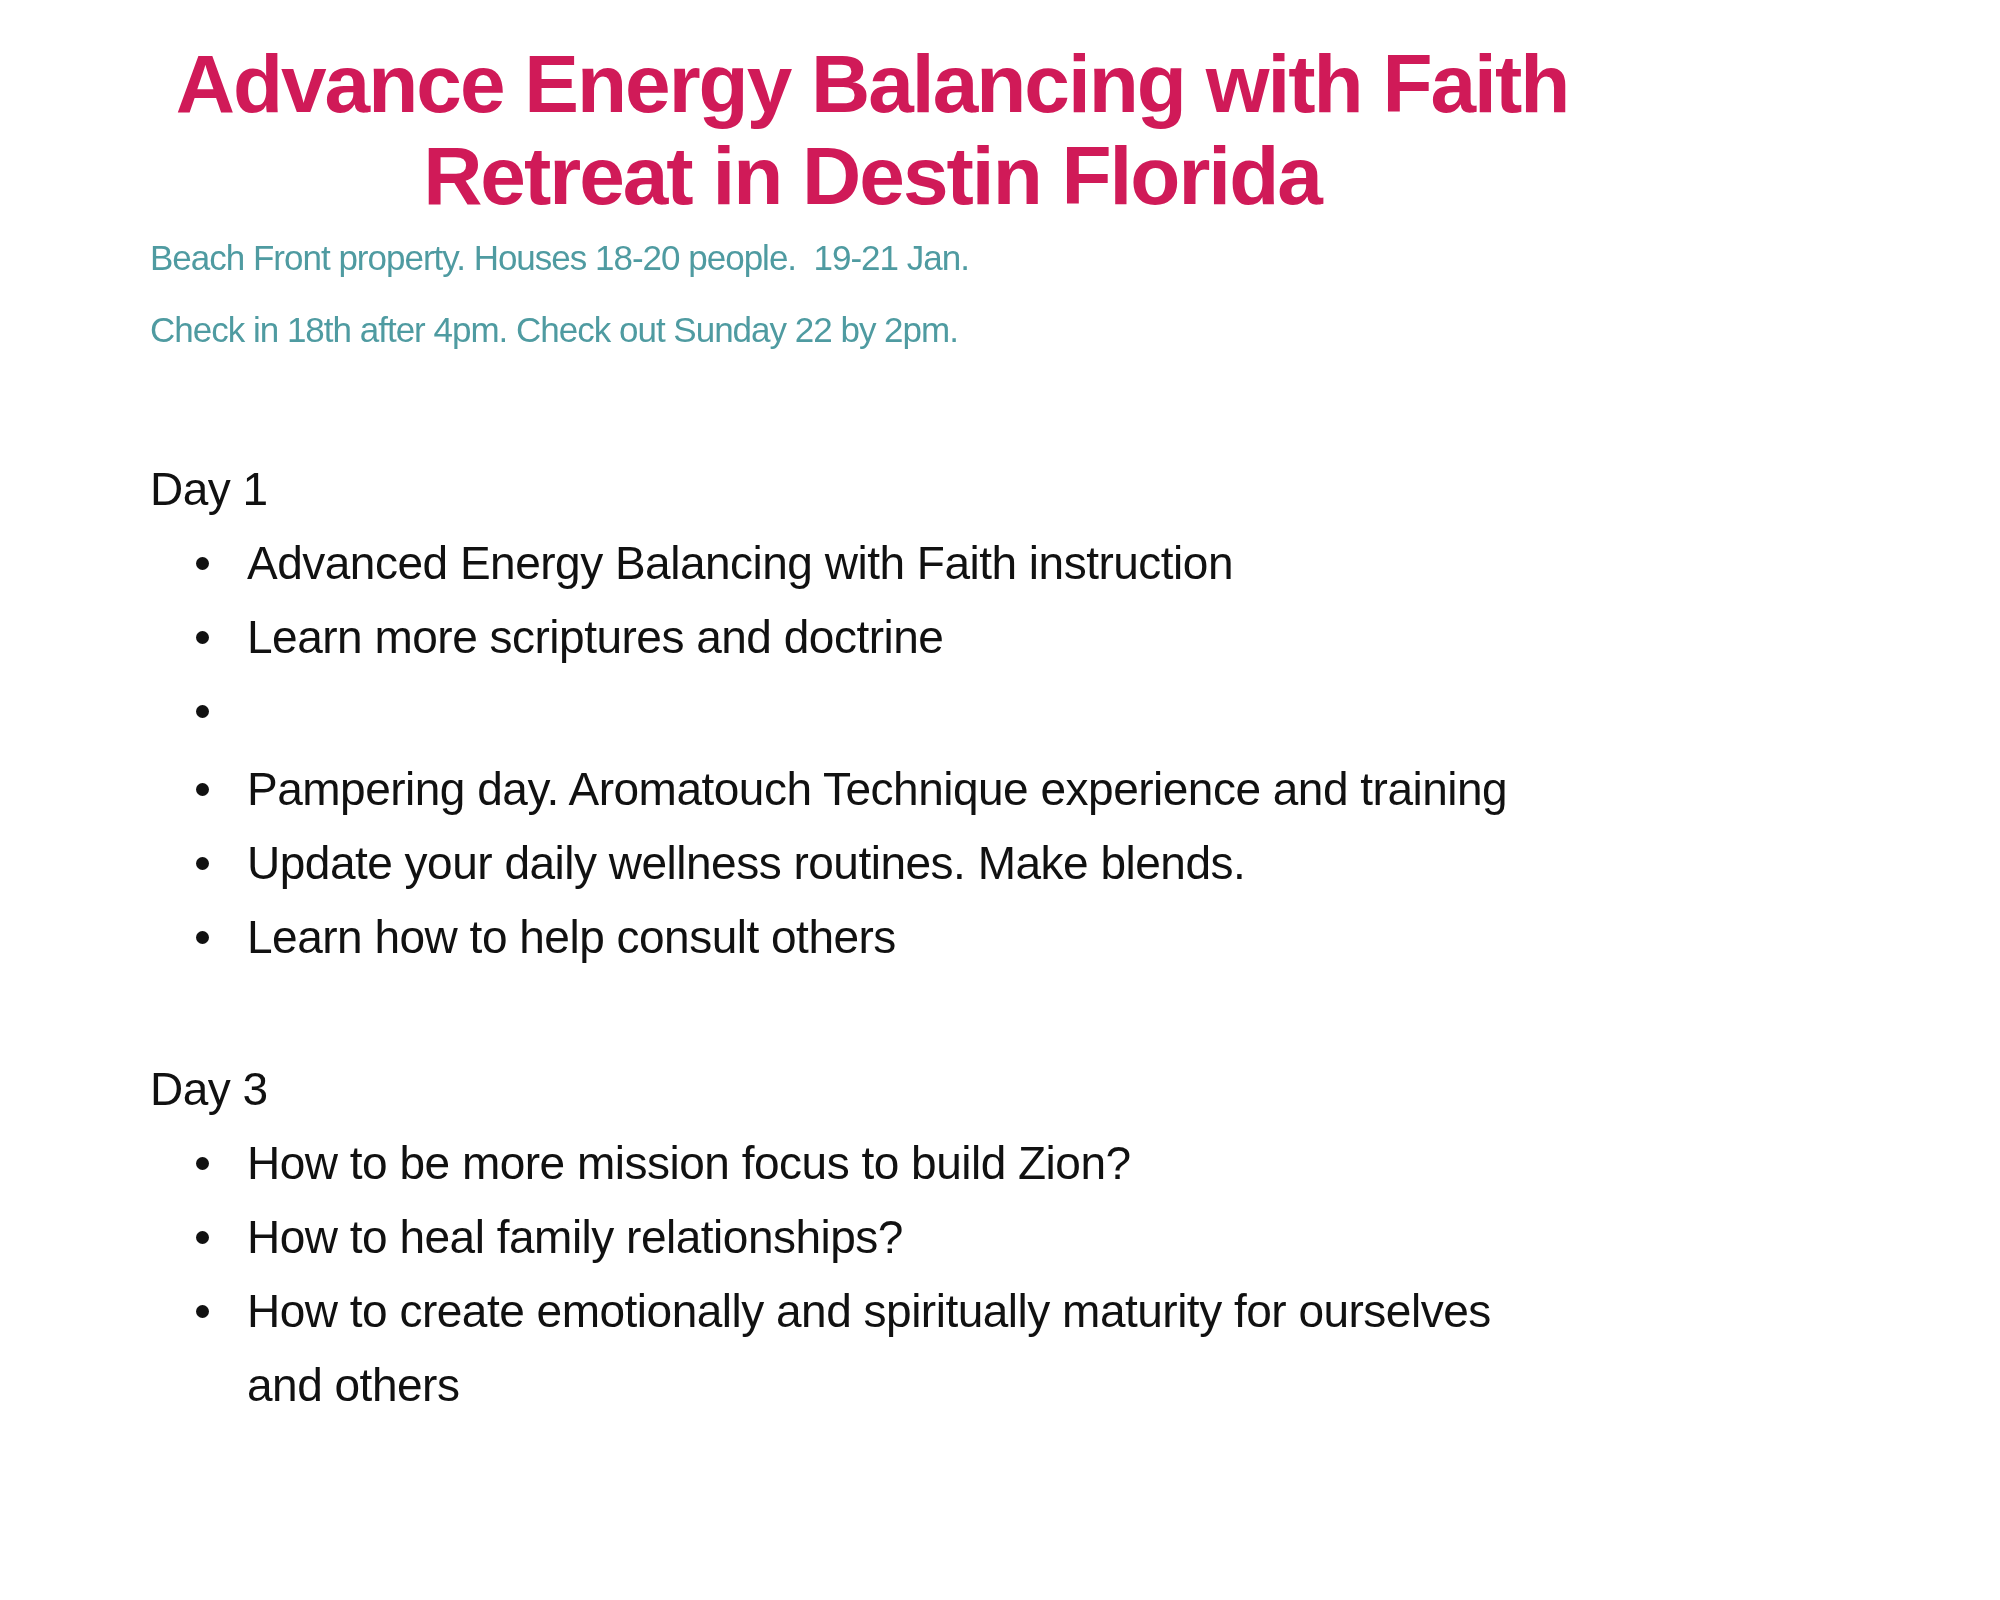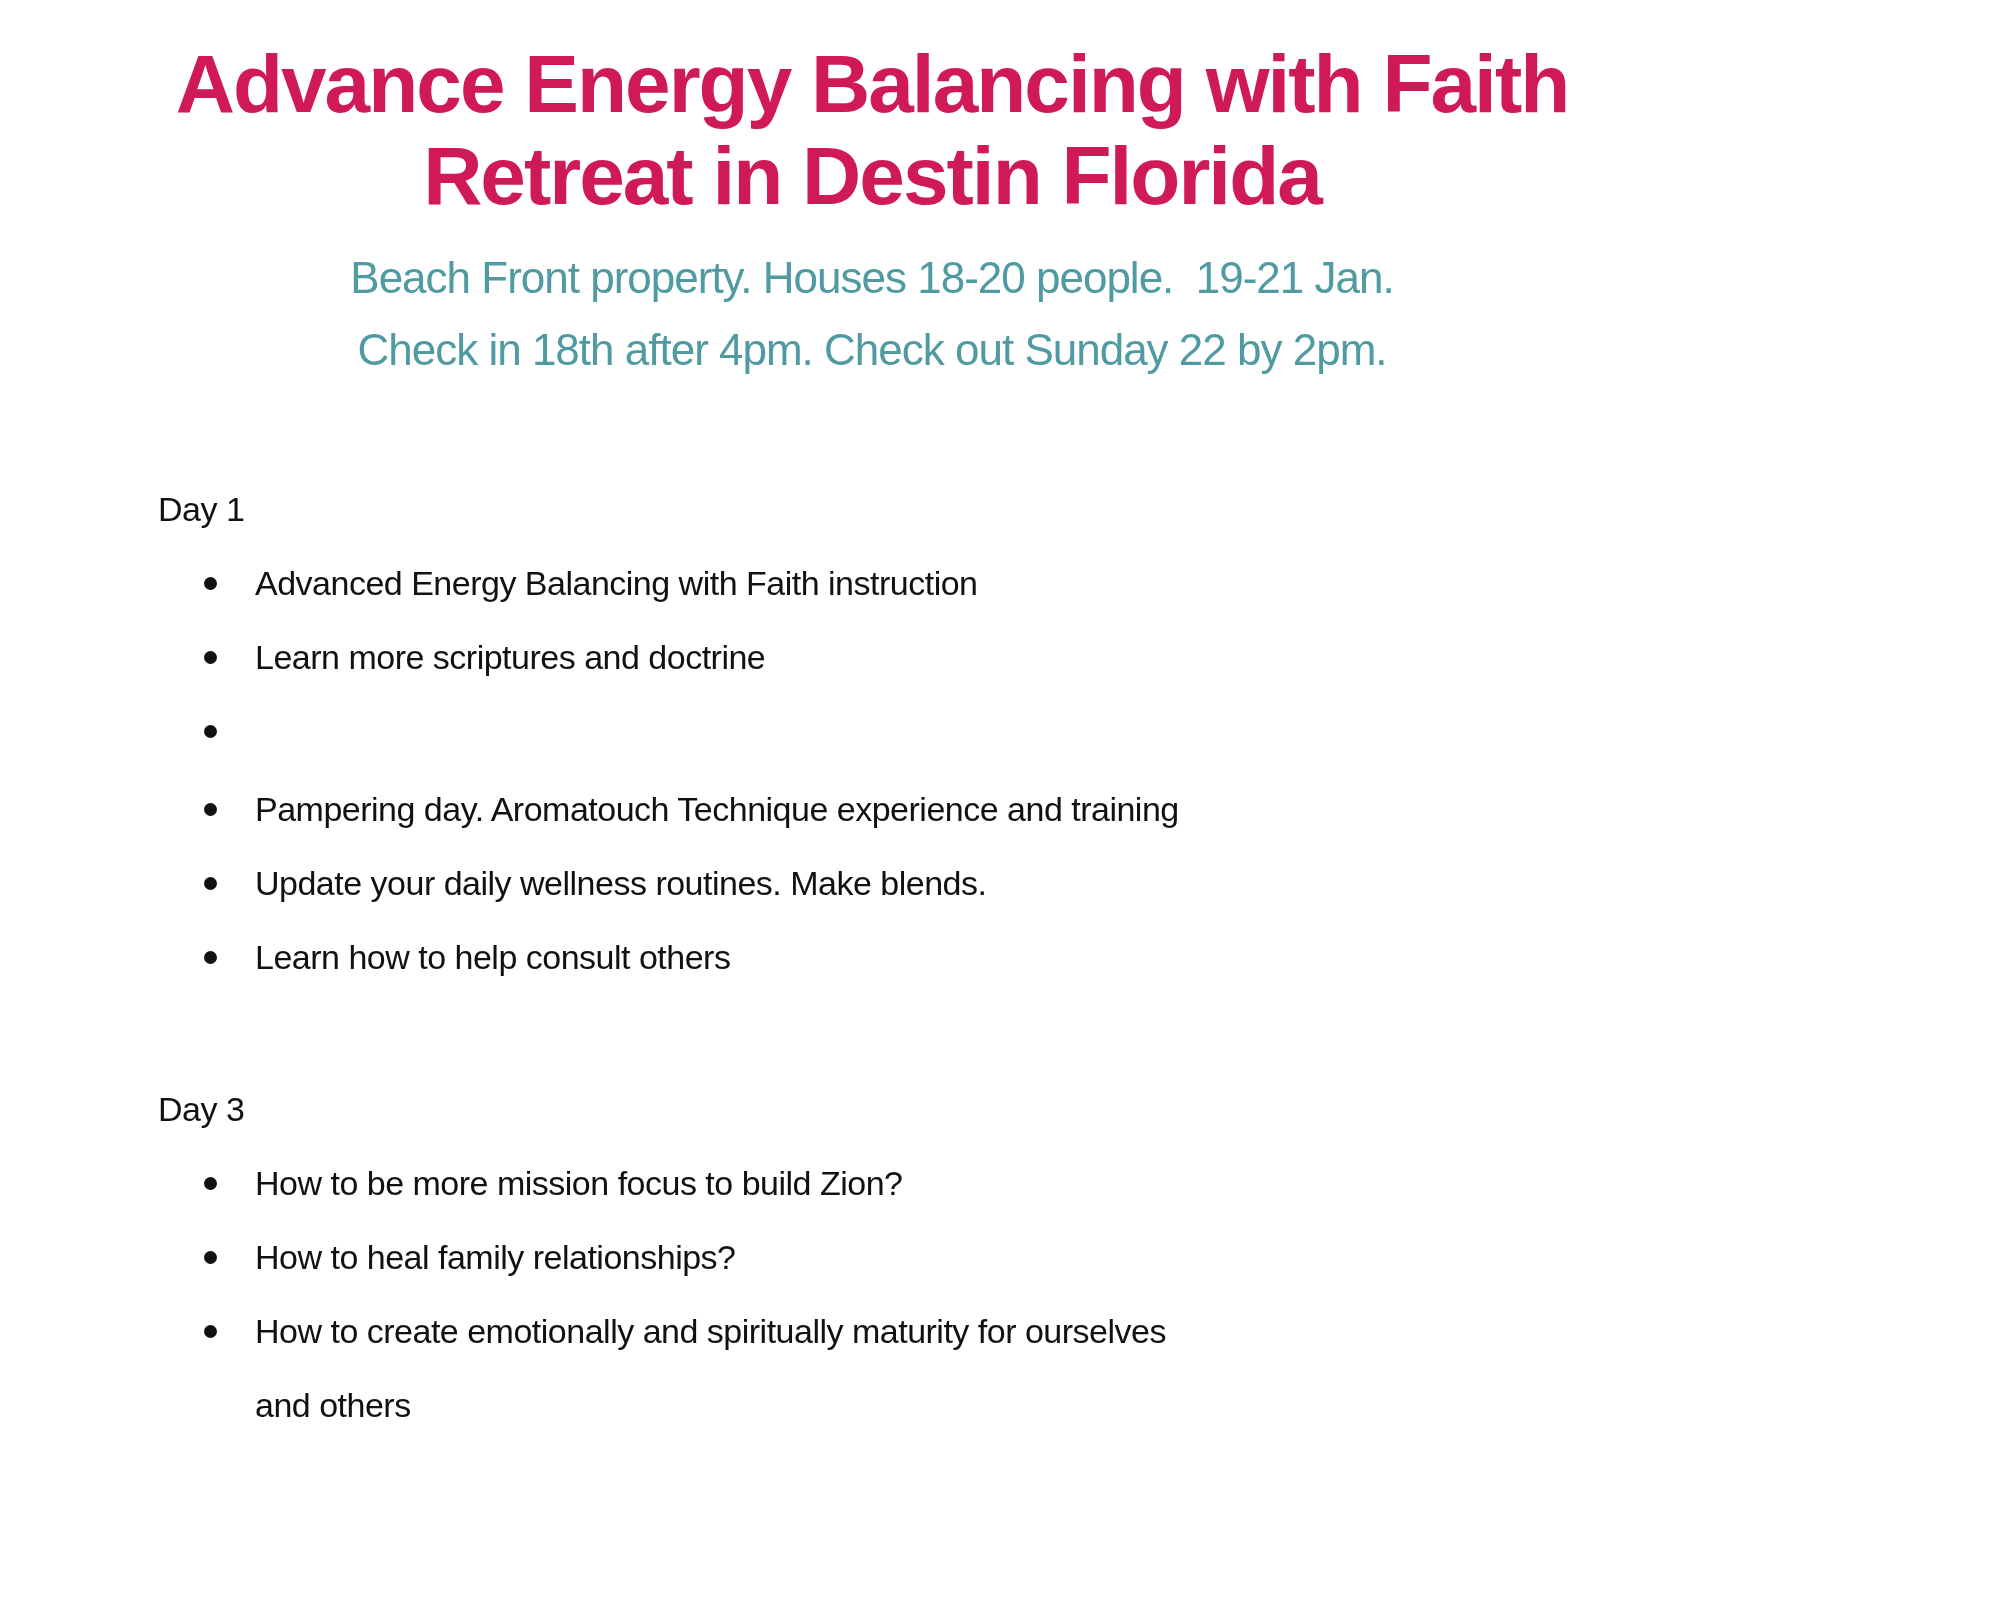--- a/index.html
+++ b/index.html
@@ -26,33 +26,31 @@
     font-size: 82px;
     line-height: 92px;
     letter-spacing: -2px;
     color: #d01a58;
     margin: 0;
   }
   .title .line {
     white-space: nowrap;
   }
   .subtitle {
-    text-align: center;
-    font-size: 44px;
+    font-size: 35px;
     line-height: 72px;
     letter-spacing: -1px;
     color: #4f9ba1;
-    margin-top: 20px;
   }
   .subtitle .line {
     white-space: pre; 
   }
   .section {
-    margin-left: 8px;
-    font-size: 34px;
+    margin-left: 0;
+    font-size: 46px;
     letter-spacing: -0.5px;
   }
   .section.first {
     margin-top: 86px;
   }
   .section.later {
     margin-top: 78px;
   }
   .day-label {
     line-height: 74px;

